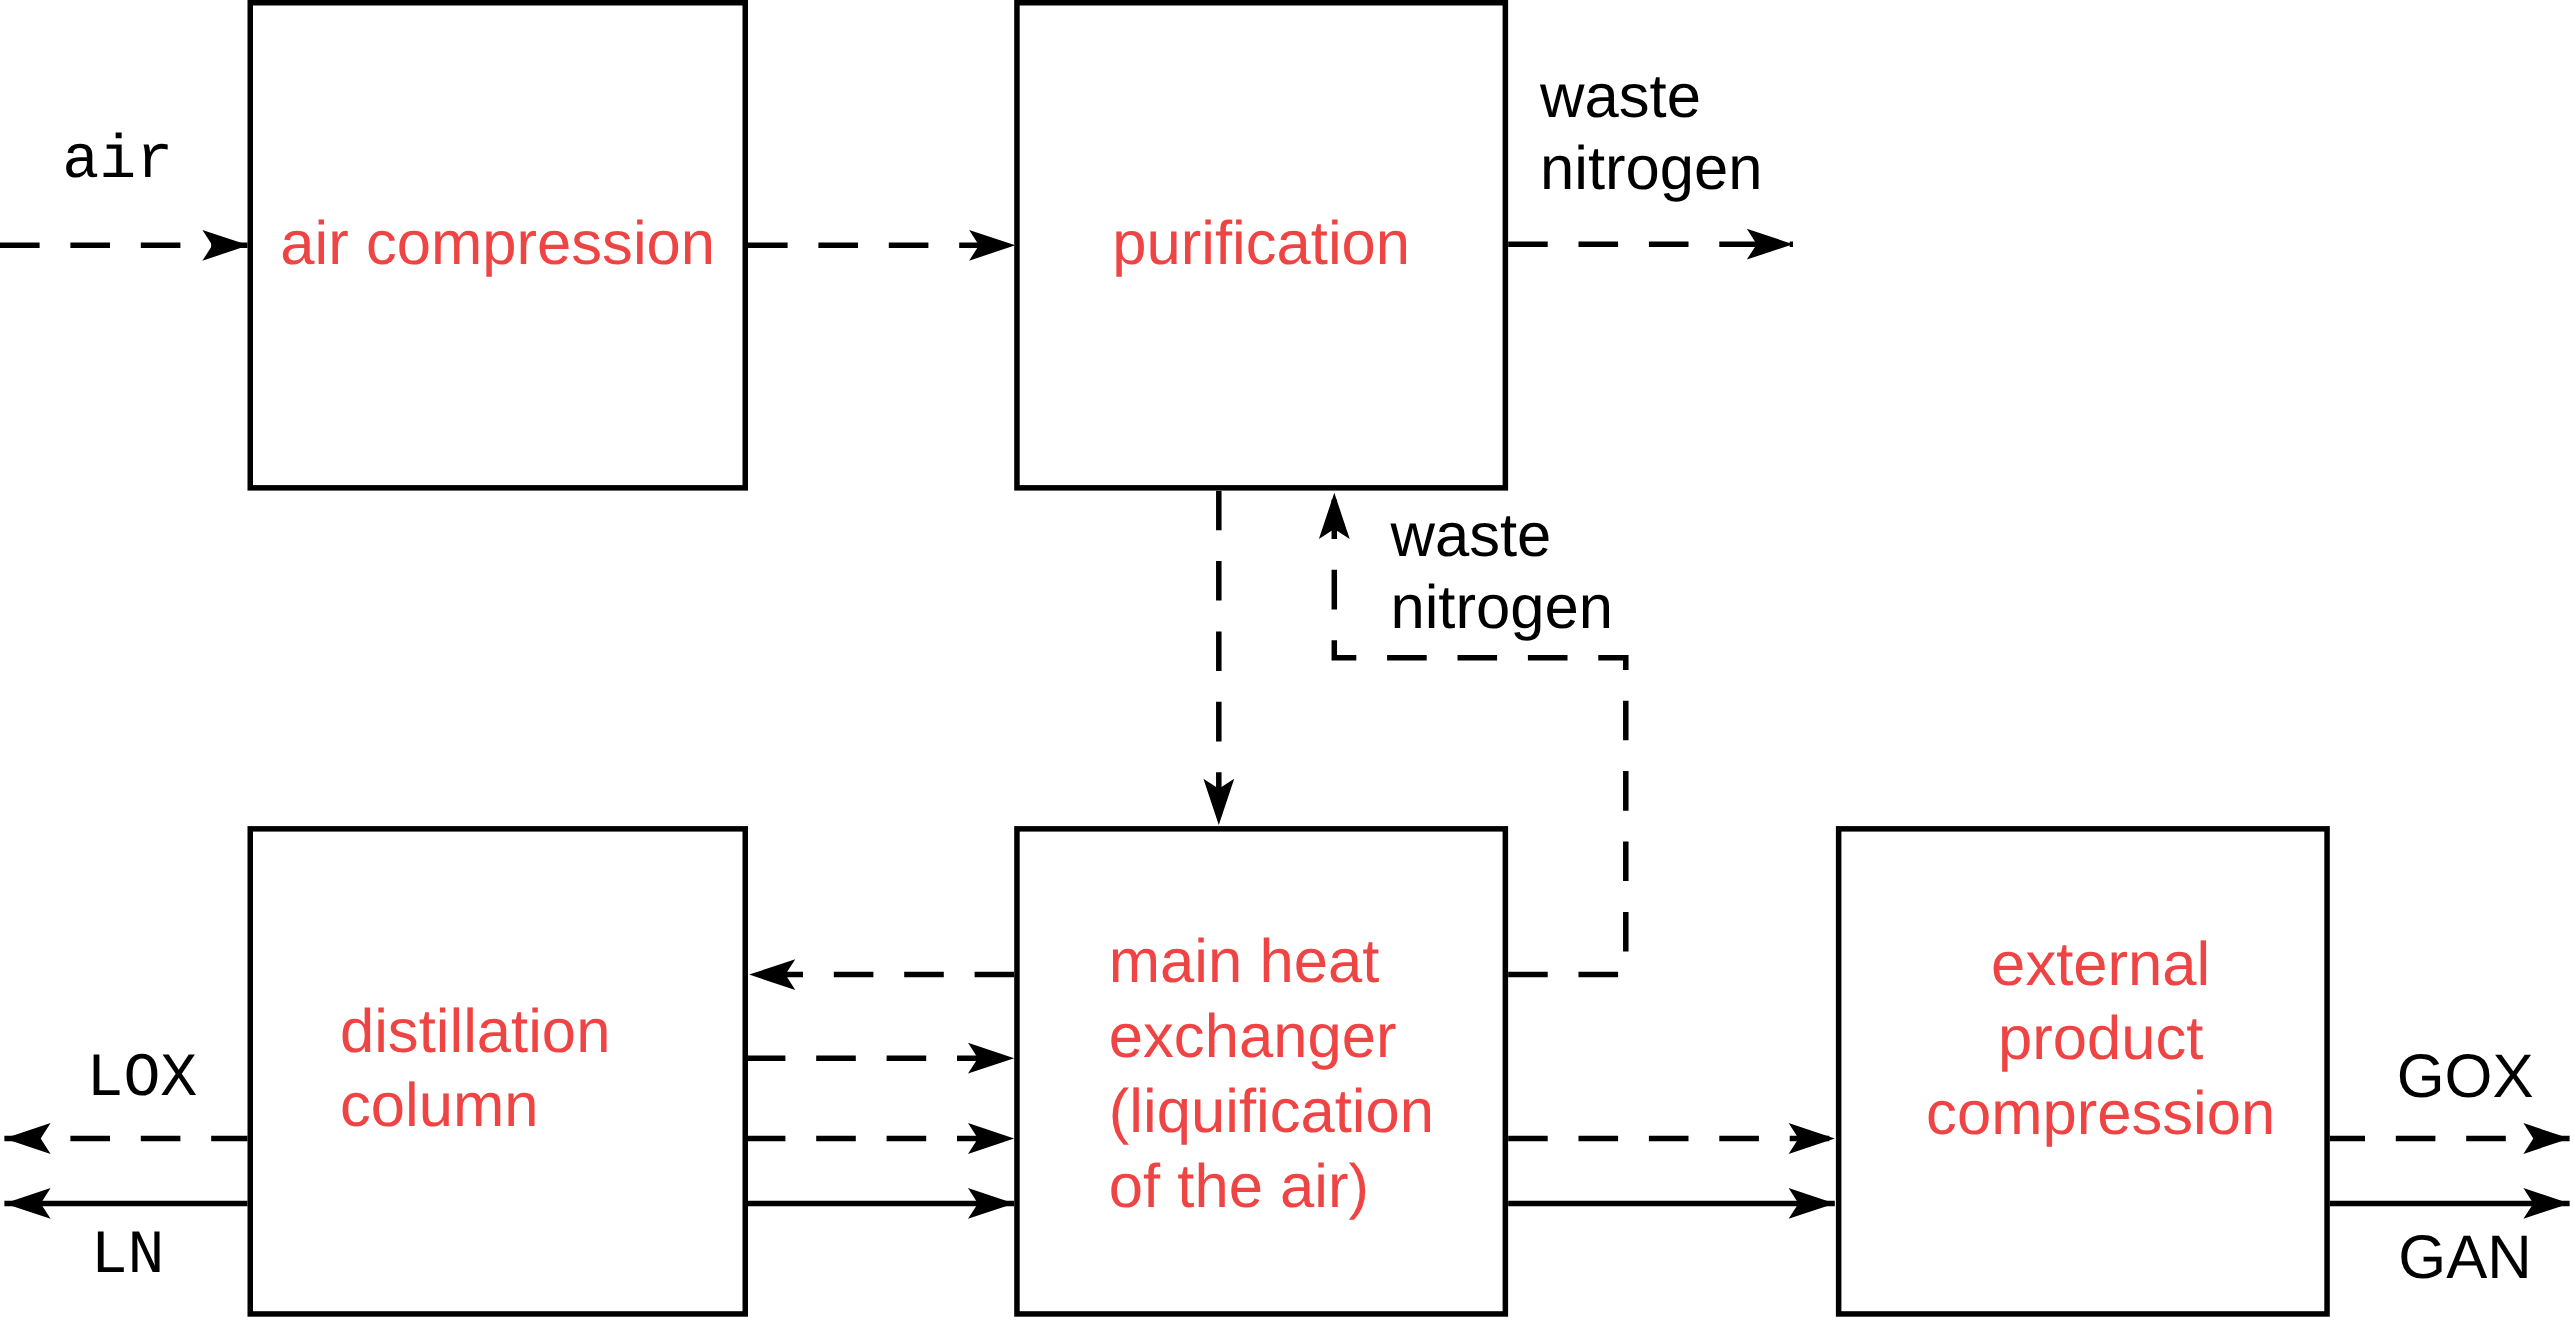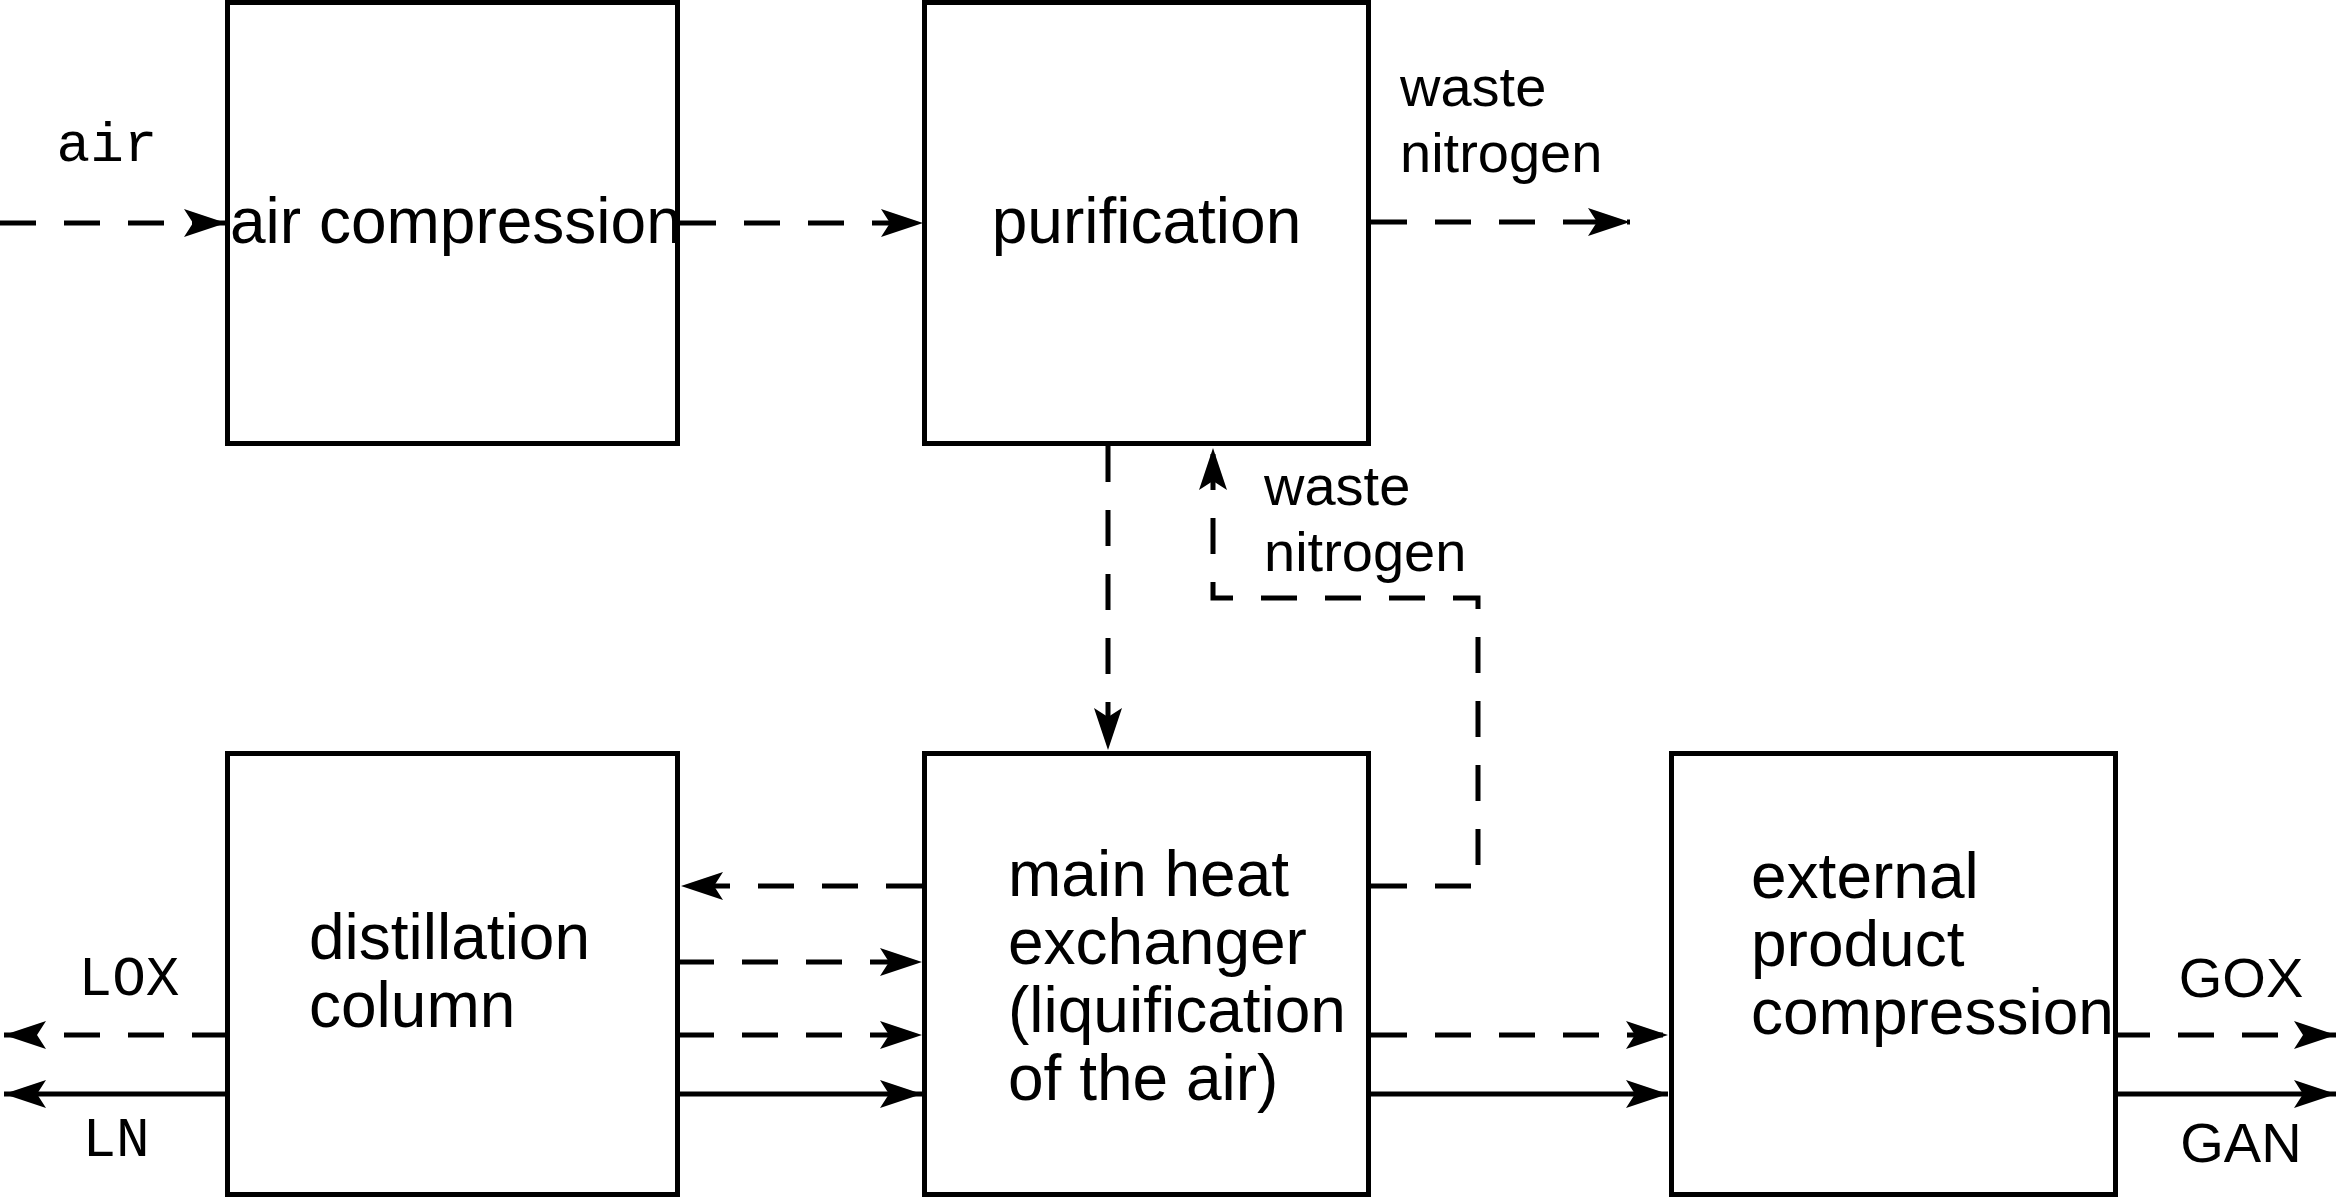--- a/index.html
+++ b/index.html
@@ -20,24 +20,24 @@
   }
   .box {
     position: absolute;
     background: #ffffff;
     border: 5px solid #000000;
     box-sizing: border-box;
     z-index: 2;
   }
   .box-label {
     position: absolute;
-    font-size: 64px;
+    font-size: 56px;
     line-height: 68px;
     white-space: pre-line;
-    color: #000000;
+    color: #ef4444;
   }
   .centered { left: 0; right: 0; text-align: center; white-space: nowrap; }
   .stream-label {
     position: absolute;
     font-size: 56px;
     line-height: 66px;
     white-space: pre-line;
     z-index: 3;
     color: #000000;
   }
@@ -88,21 +88,21 @@
   </div>
 
   <div class="box" style="left:922px; top:751px; width:449px; height:446px;">
     <div class="box-label" style="left:81px; top:84px;">main heat
 exchanger
 (liquification
 of the air)</div>
   </div>
 
   <div class="box" style="left:1669px; top:751px; width:449px; height:446px;">
-    <div class="box-label" style="left:77px; top:86px;">external
+    <div class="box-label" style="left:77px; top:86px;text-align:center;">external
 product
 compression</div>
   </div>
 
   <div class="stream-label center-text" style="left:27px; top:113px; width:160px;font-family:Liberation Mono, monospace;">air</div>
 
   <div class="stream-label" style="left:1400px; top:54px;">waste
 nitrogen</div>
 
   <div class="stream-label" style="left:1264px; top:453px;">waste

